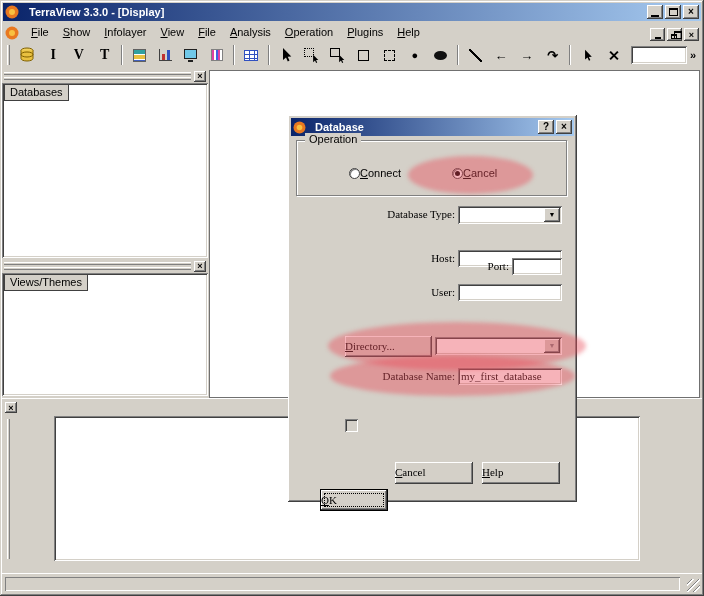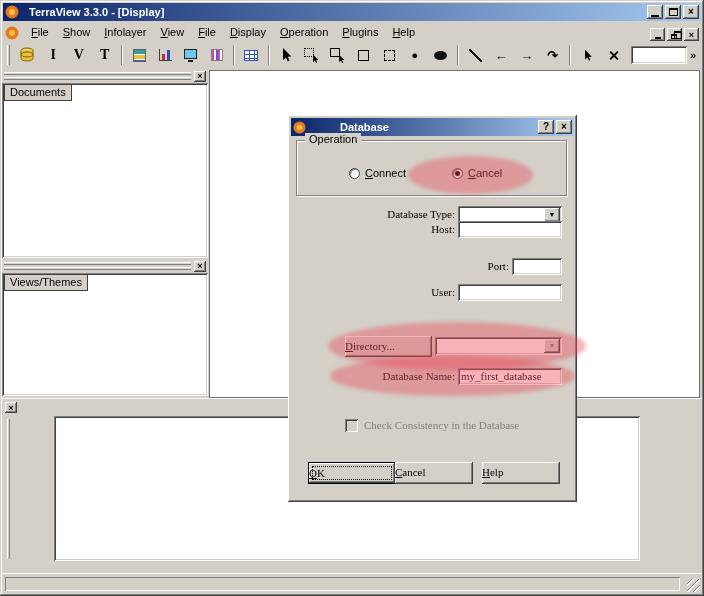--- a/index.html
+++ b/index.html
@@ -95,25 +95,25 @@
 
   #statusbar { position:absolute; left:2px; right:2px; top:573px; height:21px; border-top:1px solid #fff; }
   .sb-panel { position:absolute; left:3px; right:22px; top:3px; bottom:3px; box-shadow: inset 1px 1px 0 #808080, inset -1px -1px 0 #ffffff; }
   .sb-grip { position:absolute; right:2px; bottom:2px; width:13px; height:13px;
     background:repeating-linear-gradient(135deg,transparent 0 3px,#808080 3px 4px,#fff 4px 5px); }
 
   
   .dialog { position:absolute; left:288px; top:115px; width:289px; height:387px; background:#d4d0c8; z-index:10; }
   .dlg-title { position:absolute; left:3px; right:3px; top:3px; height:18px;
     background:linear-gradient(90deg,#0a246a,#a6caf0); display:flex; align-items:center; padding:0 2px; gap:3px; }
-  .dlg-title .title-text { font-size:11px;margin-left:25px; }
+  .dlg-title .title-text { font-size:11px; }
   .groupbox { position:absolute; left:8px; top:25px; width:271px; height:56px;
     border:1px solid #808080; box-shadow:1px 1px 0 #fff, inset 1px 1px 0 #fff; }
   .legend { position:absolute; top:-8px; left:8px; background:#d4d0c8; padding:0 4px; }
-  .radio-item { position:absolute; display:flex; align-items:center; gap:5px; top:26px; }
+  .radio-item { position:absolute; display:flex; align-items:center; top:26px; }
   .radio { width:11px; height:11px; border-radius:50%; background:#fff; border:1px solid #404040;
     box-shadow: inset 1px 1px 0 #808080; position:relative; }
   .radio.checked::after { content:""; position:absolute; left:2px; top:2px; width:5px; height:5px; border-radius:50%; background:#000; }
   .radio-lab { display:inline-block; }
   .radio-lab::first-letter { text-decoration:underline; }
 
   .dlg-row { position:absolute; left:0; right:0; height:20px;font-family:Liberation Serif, serif; }
   .dlg-label { position:absolute; top:2px; white-space:nowrap; }
   .field { position:absolute; height:17px; line-height:15px; padding:1px 3px; background:#fff; overflow:hidden; white-space:nowrap;
     box-shadow: inset 1px 1px 0 #808080, inset -1px -1px 0 #ffffff, inset 2px 2px 0 #404040, inset -2px -2px 0 #d4d0c8; }
@@ -174,21 +174,21 @@
     <span class="mi">
         <span class="lbl">Infolayer</span>
       </span>
     <span class="mi">
         <span class="lbl">View</span>
       </span>
     <span class="mi">
         <span class="lbl">File</span>
       </span>
     <span class="mi">
-        <span class="lbl">Display</span>
+        <span class="lbl">Analysis</span>
       </span>
     <span class="mi">
         <span class="lbl">Operation</span>
       </span>
     <span class="mi">
         <span class="lbl">Plugins</span>
       </span>
     <span class="mi">
         <span class="lbl">Help</span>
       </span>
@@ -285,21 +285,21 @@
     <span class="chev">»</span>
   </div>
 
   <div class="dockpanel" style="left:2px; top:70px; width:206px; height:188px;">
     <div class="mini">
       <i class="hgrip"></i>
         <i class="hgrip hgrip2"></i>
       <span class="mini-close btnface">×</span>
     </div>
     <div class="dock-client sunken"></div>
-    <div class="dock-tab">Documents</div>
+    <div class="dock-tab">Databases</div>
   </div>
 
   <div class="dockpanel" style="left:2px; top:260px; width:206px; height:136px;">
     <div class="mini">
       <i class="hgrip"></i>
         <i class="hgrip hgrip2"></i>
       <span class="mini-close btnface">×</span>
     </div>
     <div class="dock-client sunken"></div>
     <div class="dock-tab">Views/Themes</div>
@@ -346,21 +346,21 @@
     </div>
 
     <div class="dlg-row" style="top:91px;">
       <span class="dlg-label" style="right:122px;">Database Type:</span>
       <span class="combo" style="left:170px; width:104px;">
         <span class="combo-text">Access</span>
         <span class="combo-btn btnface">▼</span>
       </span>
     </div>
 
-    <div class="dlg-row" style="top:106px;">
+    <div class="dlg-row" style="top:135px;">
       <span class="dlg-label" style="right:122px;">Host:</span>
       <span class="field" style="left:170px; width:104px;"></span>
     </div>
 
     <div class="dlg-row" style="top:169px;">
       <span class="dlg-label" style="right:122px;">User:</span>
       <span class="field" style="left:170px; width:104px;"></span>
     </div>
 
     <div class="dlg-row" style="top:143px;">
@@ -379,25 +379,24 @@
       </span>
     </div>
 
     <div class="dlg-row" style="top:253px;">
       <span class="dlg-label" style="right:122px;">Database Name:</span>
       <span class="field" style="left:170px; width:104px;">my_first_database</span>
     </div>
 
     <div class="dlg-row" style="top:303px;">
       <span class="cbx"></span>
-      <span class="cbx-lab gray">Check Consistency in the Database</span>
     </div>
 
     <div class="dlg-row" style="top:347px; height:24px;">
-      <span class="btn btnface default" style="left:20px; width:88px;">
+      <span class="btn btnface default" style="left:32px; width:68px;margin-top:27px;">
         <span class="lbl">OK</span>
       </span>
       <span class="btn btnface" style="left:107px; width:78px;">
         <span class="lbl">Cancel</span>
       </span>
       <span class="btn btnface" style="left:194px; width:78px;">
         <span class="lbl">Help</span>
       </span>
     </div>
   </div>

